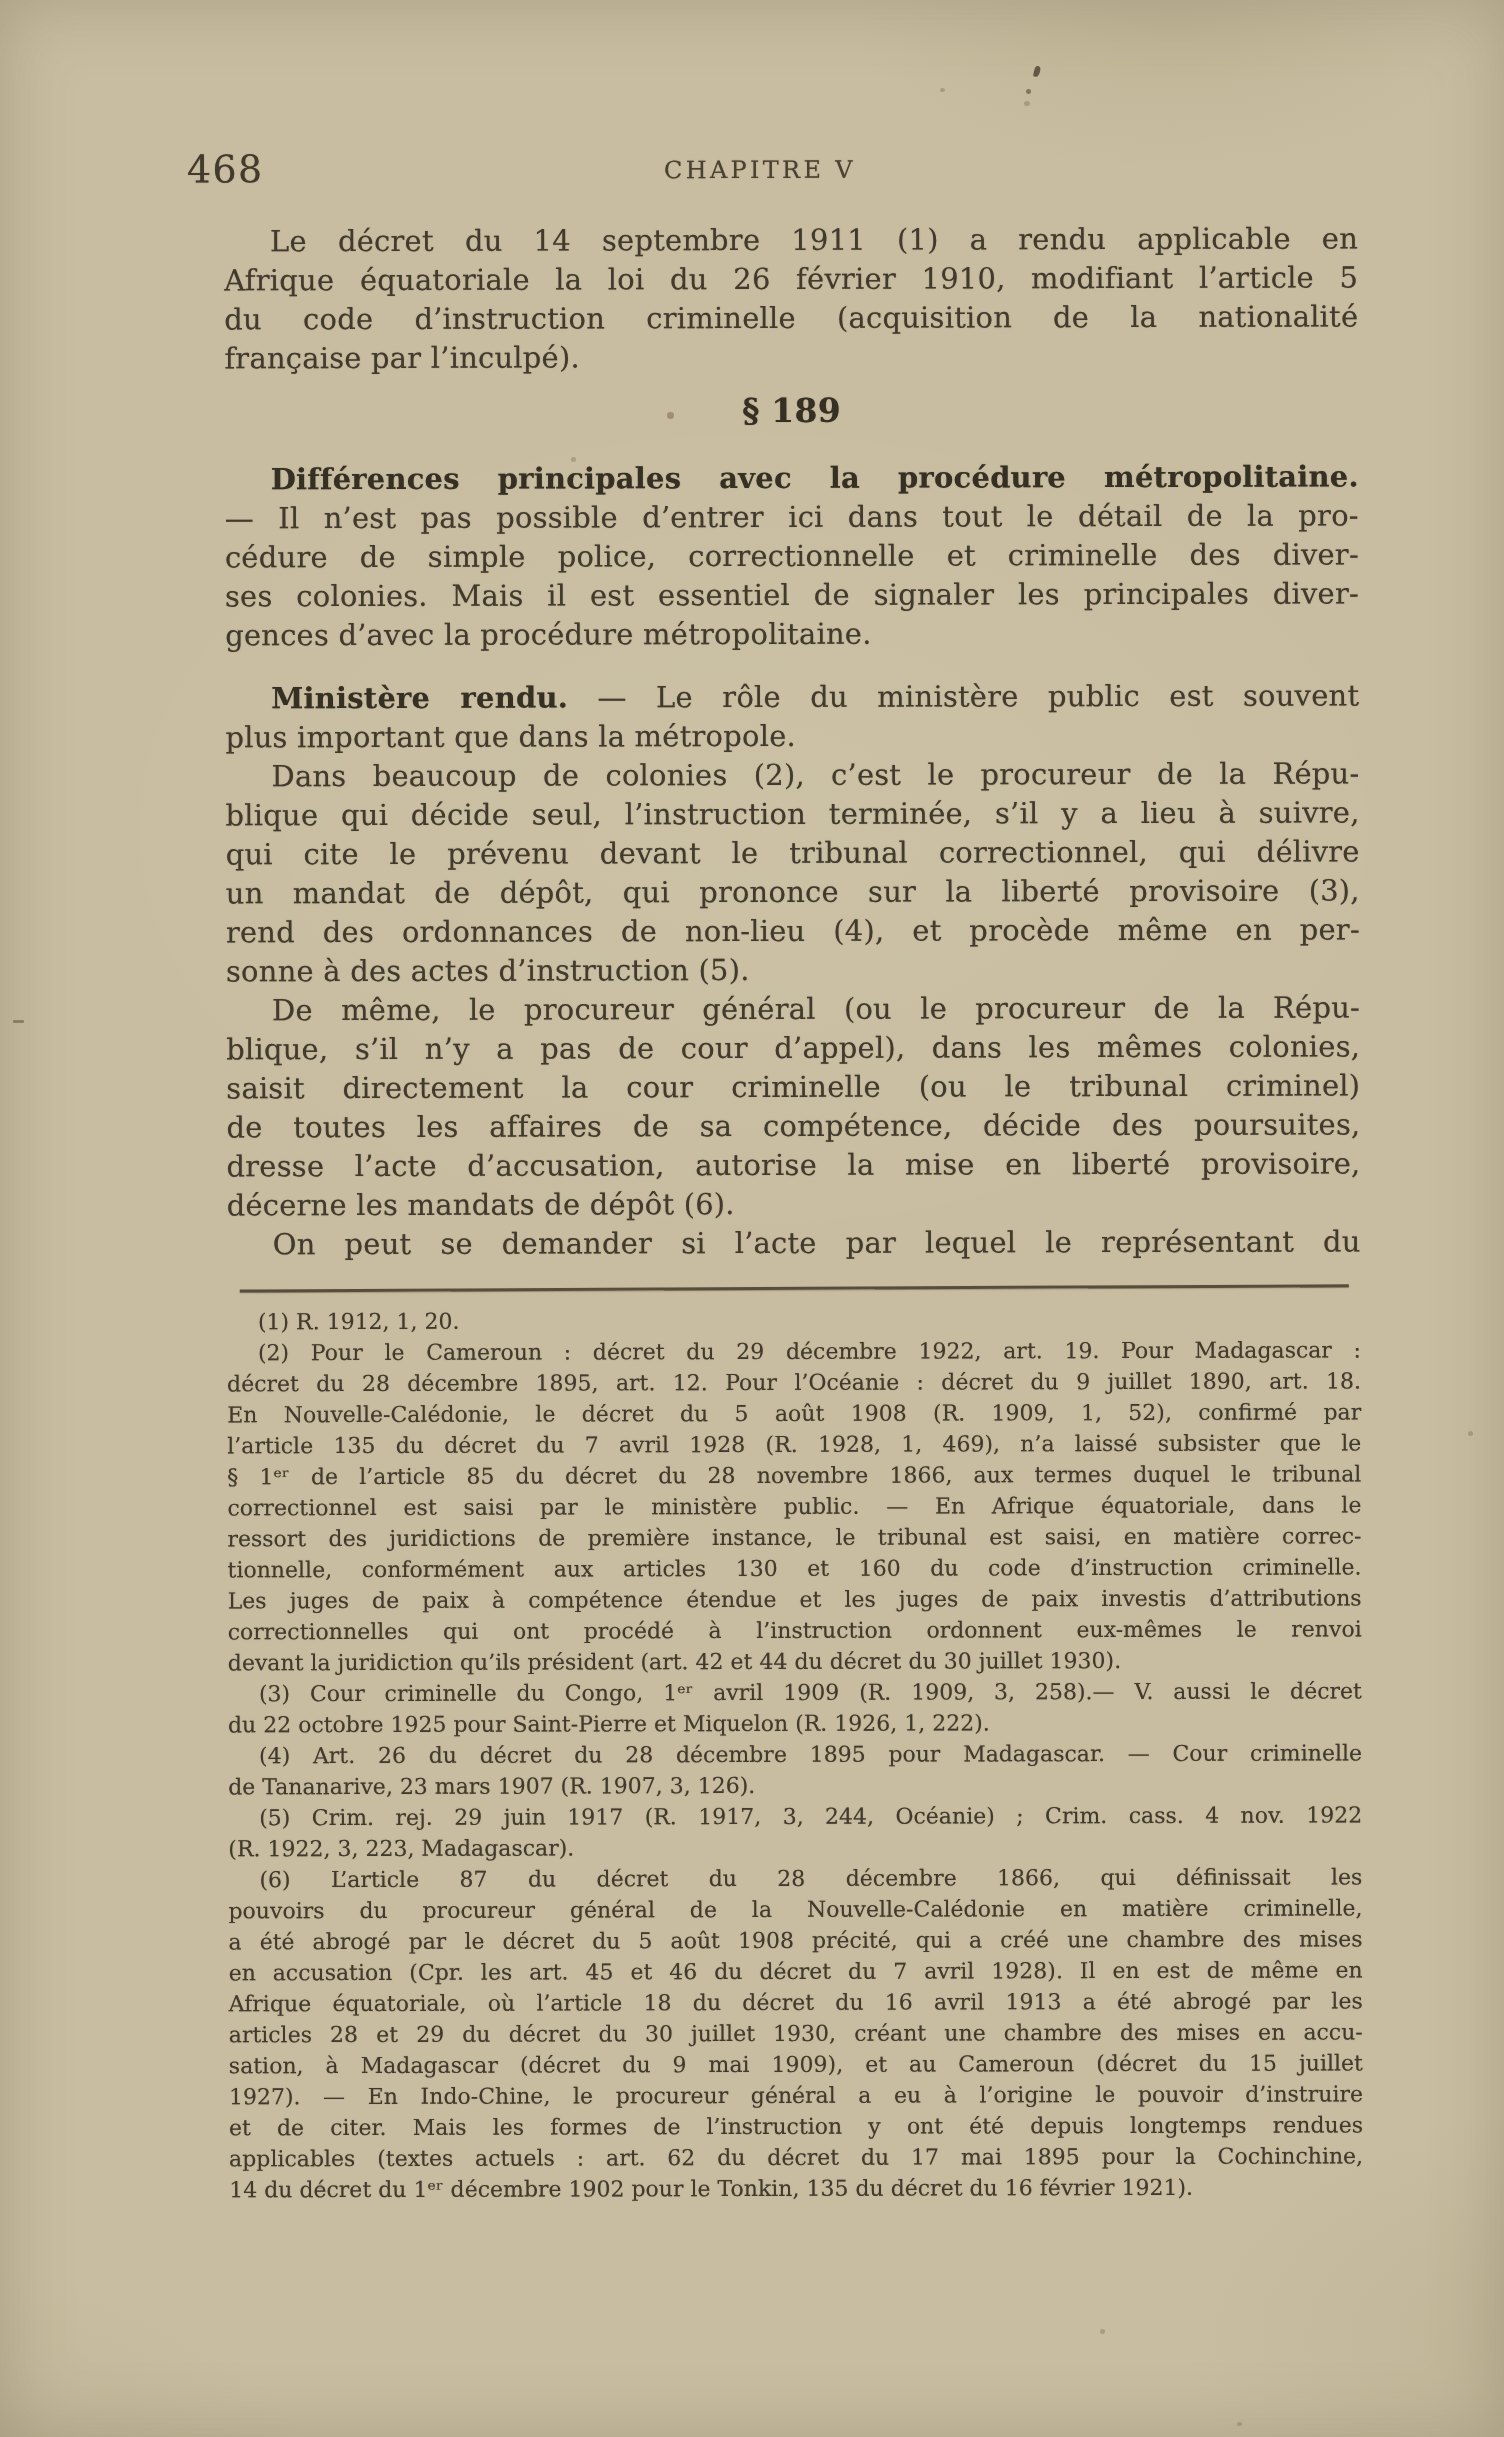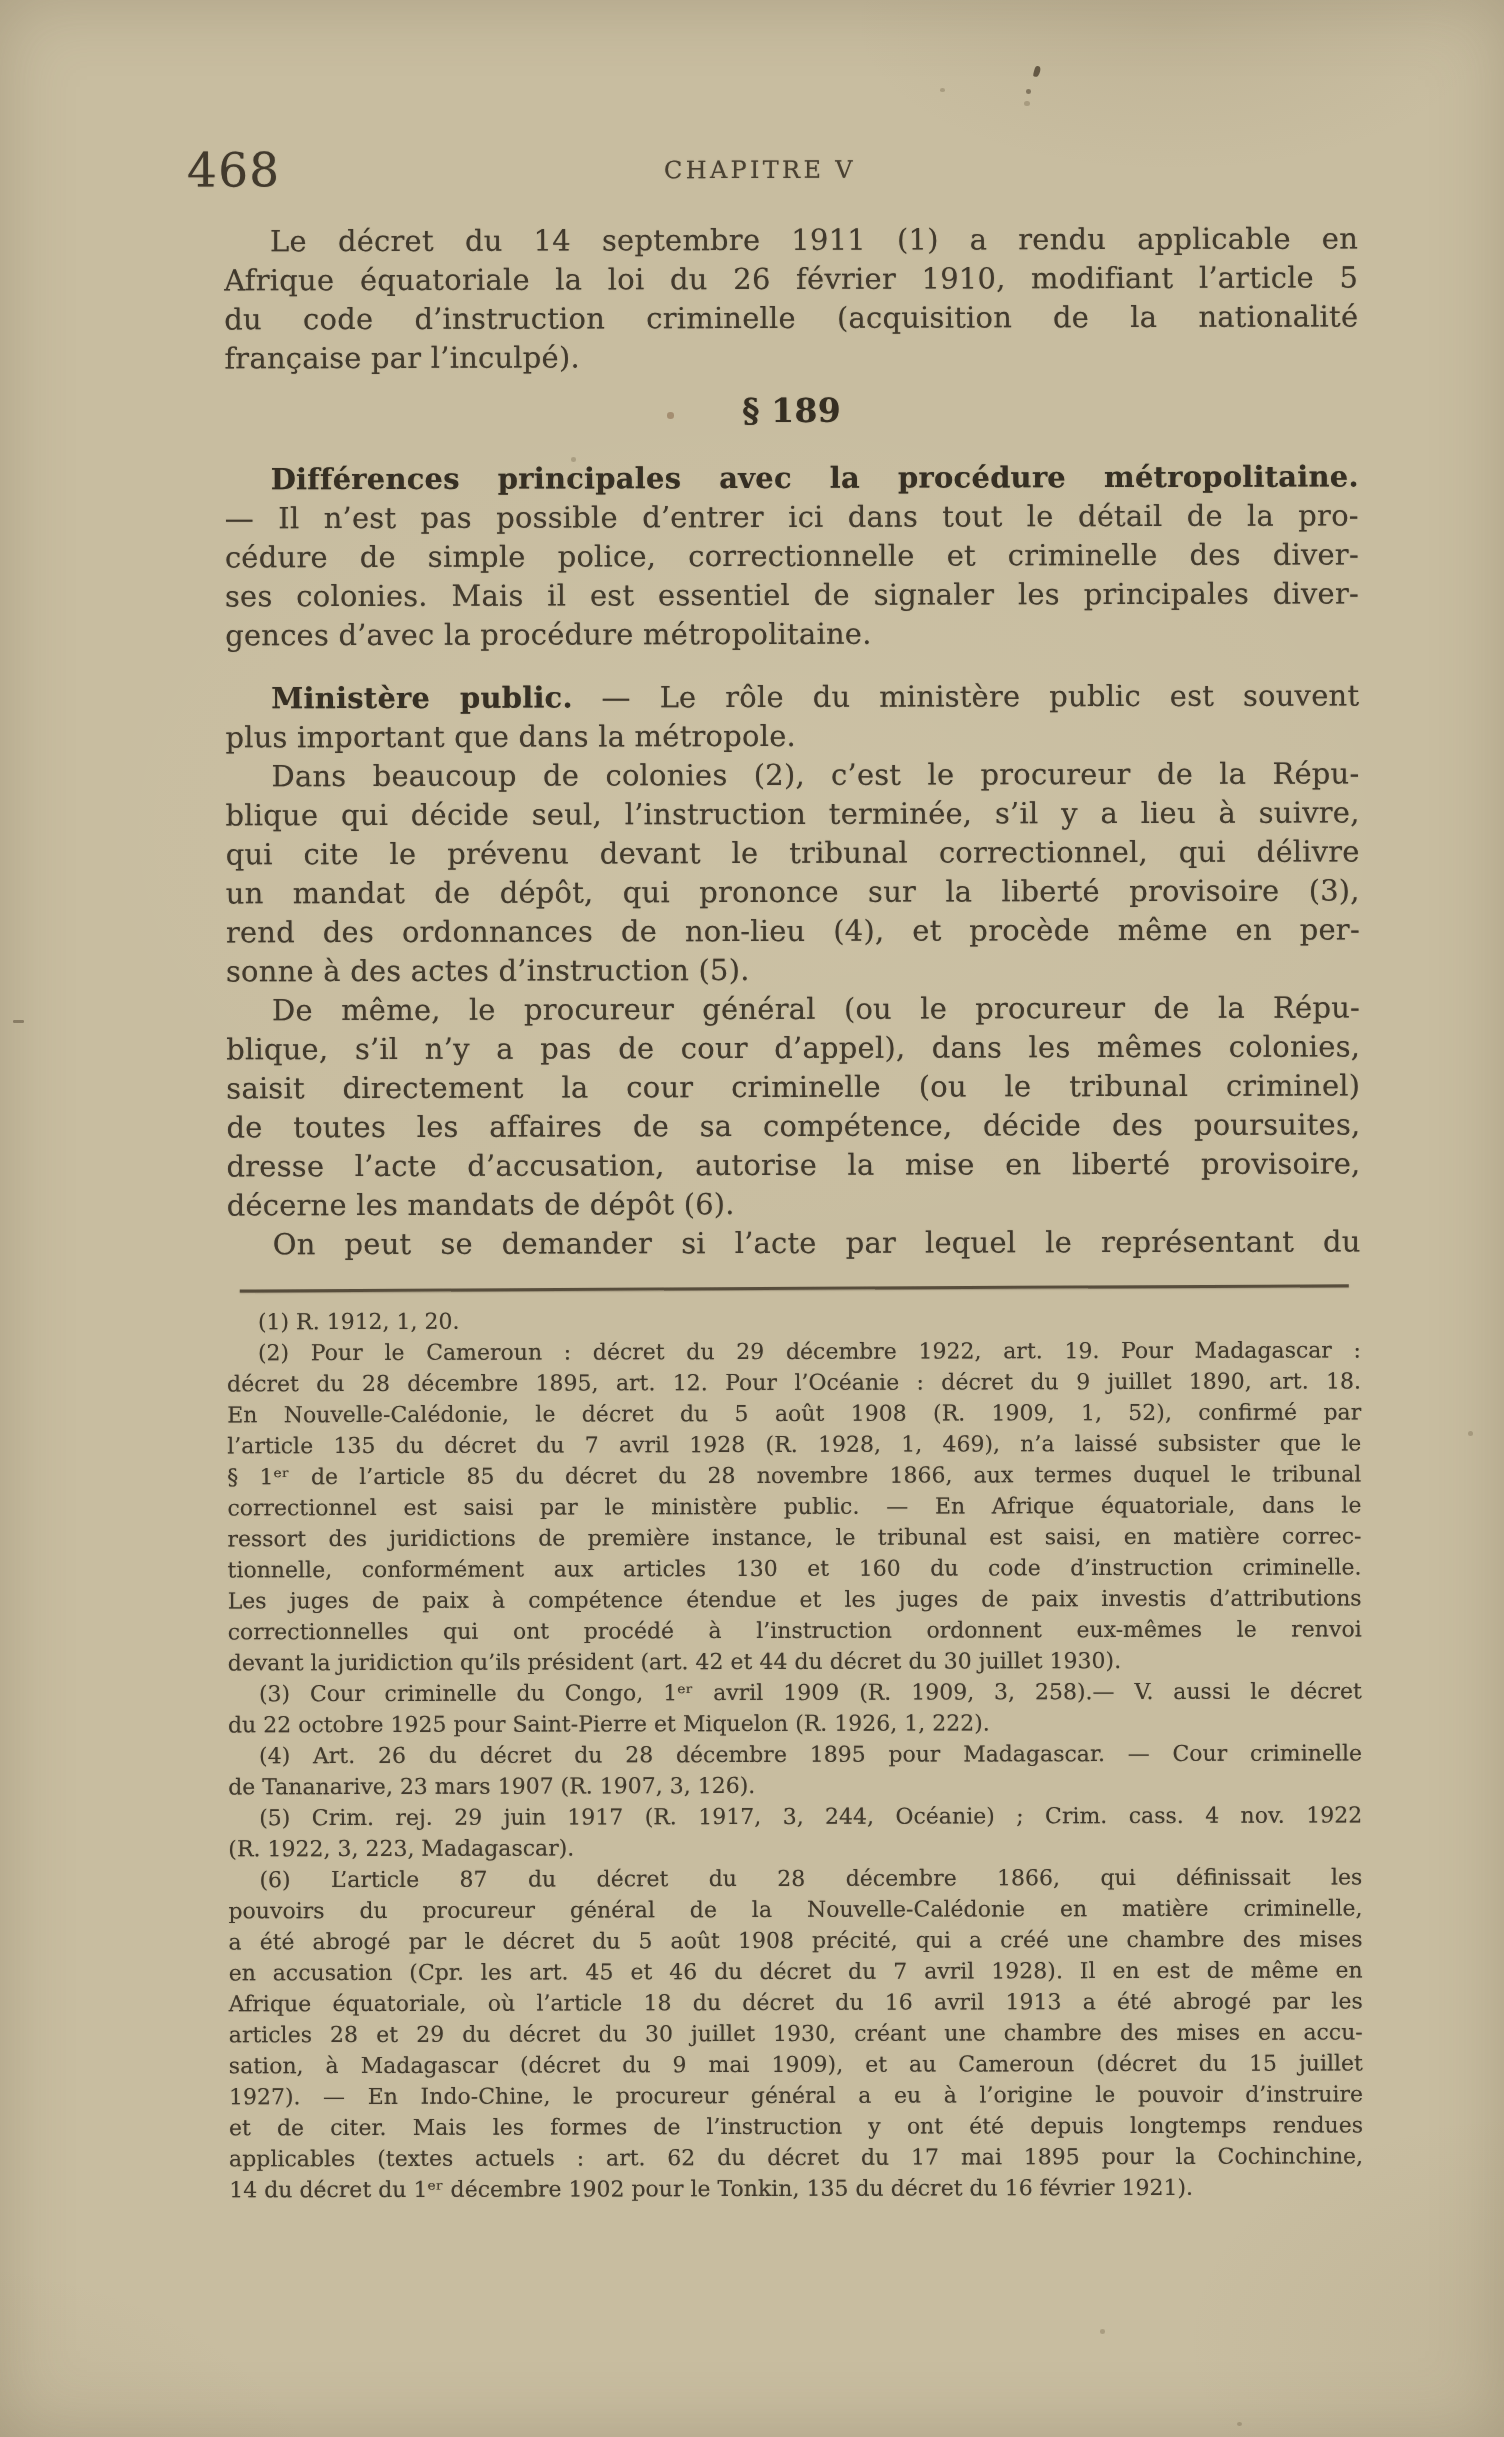--- a/index.html
+++ b/index.html
@@ -31,21 +31,21 @@
     pointer-events: none;
   }
   .content {
     position: absolute; inset: 0;
     transform: rotate(-0.15deg);
     transform-origin: 50% 40%;
     color: var(--ink);
   }
   .page-number {
     position: absolute; left: 189px; top: 149px;
-    font-size: 47px; line-height: 39px;
+    font-size: 38px; line-height: 39px;
     letter-spacing: 1.3px;
     color: var(--ink);
     text-shadow: 0 0 1px rgba(62,53,40,.55);
   }
   .running-title {
     position: absolute; left: 226px; top: 156px; width: 1134px;
     text-align: center;
     transform: translateX(-31px);
     font-size: 24px; line-height: 29px;
     letter-spacing: 3.3px;
@@ -138,21 +138,21 @@
 
       <section class="para">
         <div class="line indent bold">Différences principales avec la procédure métropolitaine.</div>
         <div class="line">— Il n’est pas possible d’entrer ici dans tout le détail de la pro-</div>
         <div class="line">cédure de simple police, correctionnelle et criminelle des diver-</div>
         <div class="line">ses colonies. Mais il est essentiel de signaler les principales diver-</div>
         <div class="line last">gences d’avec la procédure métropolitaine.</div>
       </section>
 
       <section class="para gap-top">
-        <div class="line indent"><span class="bold">Ministère public.</span> <span>— Le rôle du ministère public est souvent</span></div>
+        <div class="line indent"><span class="bold">Ministère rendu.</span> <span>— Le rôle du ministère public est souvent</span></div>
         <div class="line last">plus important que dans la métropole.</div>
       </section>
 
       <section class="para">
         <div class="line indent">Dans beaucoup de colonies (2), c’est le procureur de la Répu-</div>
         <div class="line">blique qui décide seul, l’instruction terminée, s’il y a lieu à suivre,</div>
         <div class="line">qui cite le prévenu devant le tribunal correctionnel, qui délivre</div>
         <div class="line">un mandat de dépôt, qui prononce sur la liberté provisoire (3),</div>
         <div class="line">rend des ordonnances de non-lieu (4), et procède même en per-</div>
         <div class="line last">sonne à des actes d’instruction (5).</div>

